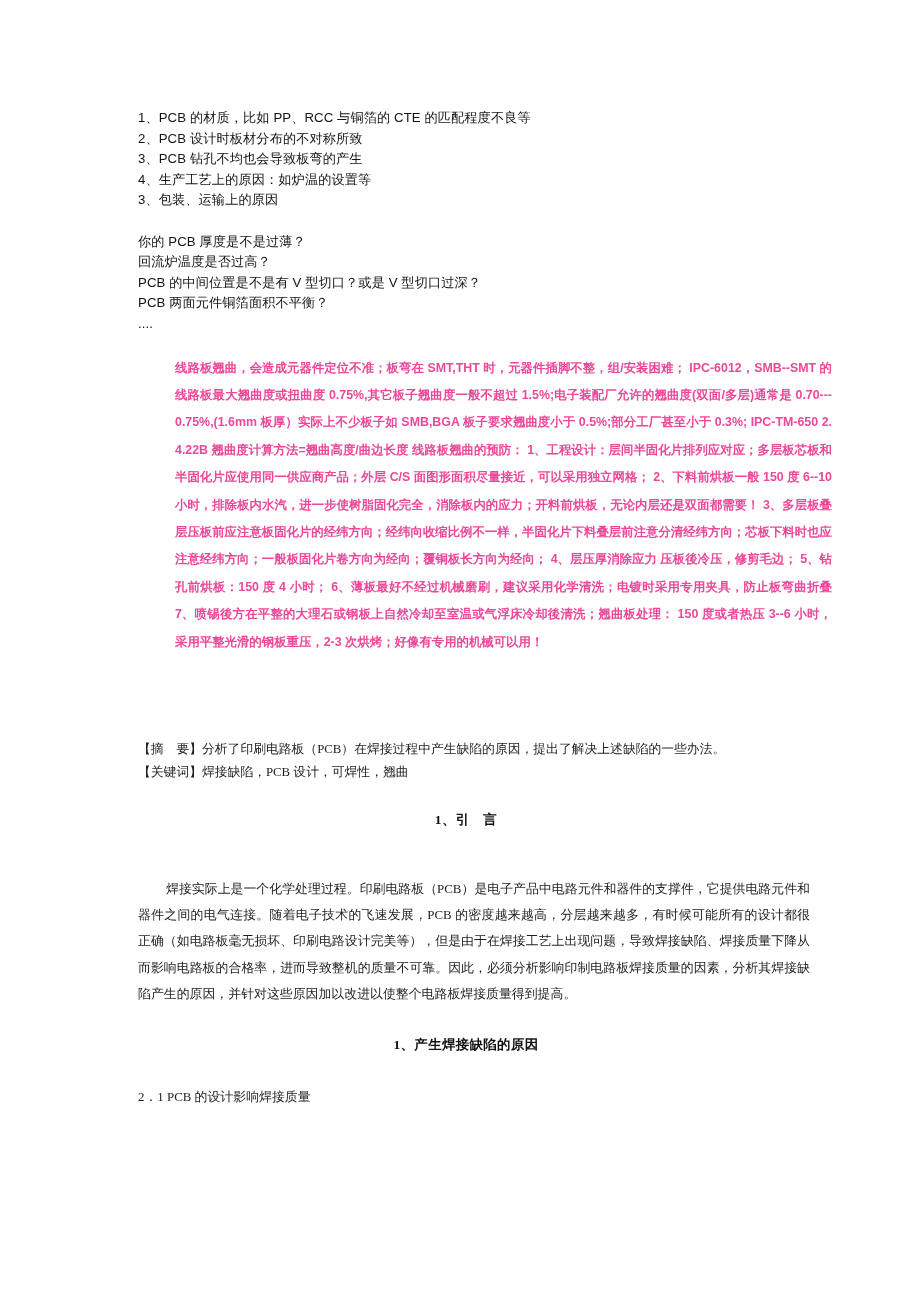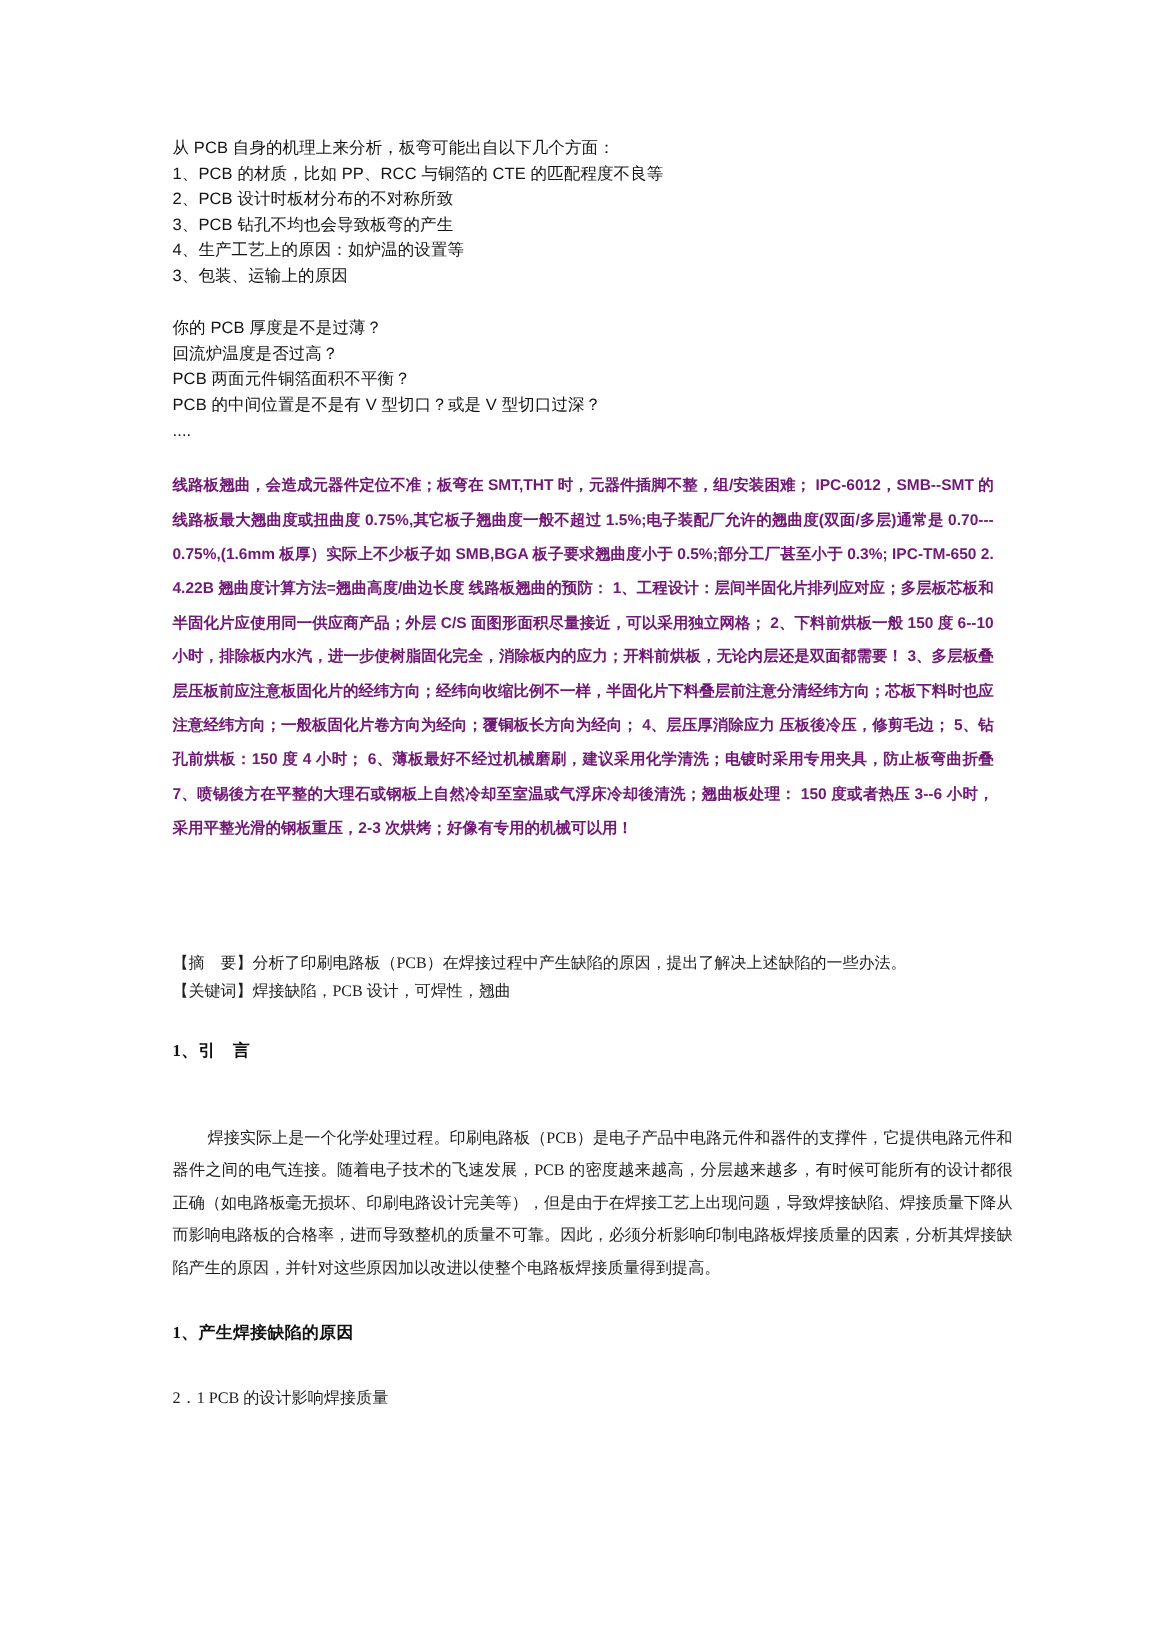--- a/index.html
+++ b/index.html
@@ -41,45 +41,47 @@
     height: 20.6px;
   }
   .spacer-sm { height: 20.6px; }
 
   
   .bold-para {
     font-family: "Liberation Sans", "DejaVu Sans", sans-serif;
     font-weight: bold;
     font-size: 12.4px;
     line-height: 27.4px;
-    color: #701a75;
+    color: #ec4899;
     text-align: justify;
     text-justify: inter-character;
     width: 657px;
     margin-top: 20px;
     word-break: break-all;
+    margin-left: 37px;
   }
 
   
   .serif-block {
     font-family: "Liberation Serif", "DejaVu Serif", serif;
     font-size: 12.8px;
     line-height: 23px;
     color: #1d1d1d;
     width: 672px;
   }
   .serif-line { white-space: nowrap; }
 
   .heading {
     font-family: "Liberation Serif", "DejaVu Serif", serif;
     font-weight: bold;
     font-size: 13.4px;
     line-height: 20px;
     color: #111111;
     letter-spacing: 0.4px;
+    text-align: center;
   }
 
   .body-para {
     font-family: "Liberation Serif", "DejaVu Serif", serif;
     font-size: 12.9px;
     line-height: 26.2px;
     color: #1d1d1d;
     text-align: justify;
     text-justify: inter-character;
     width: 672px;
@@ -101,31 +103,30 @@
   .gap-c  { height: 28px; }
   .gap-d  { height: 32px; }
 </style>
 </head>
 <body>
 
 <div class="page">
   <div class="content">
 
     <div class="sans-block">
-      <div class="line">从 PCB 自身的机理上来分析，板弯可能出自以下几个方面：</div>
       <div class="line">1、PCB 的材质，比如 PP、RCC 与铜箔的 CTE 的匹配程度不良等</div>
       <div class="line">2、PCB 设计时板材分布的不对称所致</div>
       <div class="line">3、PCB 钻孔不均也会导致板弯的产生</div>
       <div class="line">4、生产工艺上的原因：如炉温的设置等</div>
       <div class="line">3、包装、运输上的原因</div>
       <div class="spacer-sm"></div>
       <div class="line">你的 PCB 厚度是不是过薄？</div>
       <div class="line">回流炉温度是否过高？</div>
+      <div class="line">PCB 的中间位置是不是有 V 型切口？或是 V 型切口过深？</div>
       <div class="line">PCB 两面元件铜箔面积不平衡？</div>
-      <div class="line">PCB 的中间位置是不是有 V 型切口？或是 V 型切口过深？</div>
       <div class="line">....</div>
     </div>
 
     <div class="bold-para">线路板翘曲，会造成元器件定位不准；板弯在 SMT,THT 时，元器件插脚不整，组/安装困难； IPC-6012，SMB--SMT 的线路板最大翘曲度或扭曲度 0.75%,其它板子翘曲度一般不超过 1.5%;电子装配厂允许的翘曲度(双面/多层)通常是 0.70---0.75%,(1.6mm 板厚）实际上不少板子如 SMB,BGA 板子要求翘曲度小于 0.5%;部分工厂甚至小于 0.3%; IPC-TM-650 2.4.22B 翘曲度计算方法=翘曲高度/曲边长度 线路板翘曲的预防： 1、工程设计：层间半固化片排列应对应；多层板芯板和半固化片应使用同一供应商产品；外层 C/S 面图形面积尽量接近，可以采用独立网格； 2、下料前烘板一般 150 度 6--10 小时，排除板内水汽，进一步使树脂固化完全，消除板内的应力；开料前烘板，无论内层还是双面都需要！ 3、多层板叠层压板前应注意板固化片的经纬方向；经纬向收缩比例不一样，半固化片下料叠层前注意分清经纬方向；芯板下料时也应注意经纬方向；一般板固化片卷方向为经向；覆铜板长方向为经向； 4、层压厚消除应力 压板後冷压，修剪毛边； 5、钻孔前烘板：150 度 4 小时； 6、薄板最好不经过机械磨刷，建议采用化学清洗；电镀时采用专用夹具，防止板弯曲折叠 7、喷锡後方在平整的大理石或钢板上自然冷却至室温或气浮床冷却後清洗；翘曲板处理： 150 度或者热压 3--6 小时，采用平整光滑的钢板重压，2-3 次烘烤；好像有专用的机械可以用！</div>
 
     <div class="gap-abstract"></div>
 
     <div class="serif-block">
       <div class="serif-line">【摘　要】分析了印刷电路板（PCB）在焊接过程中产生缺陷的原因，提出了解决上述缺陷的一些办法。</div>
       <div class="serif-line">【关键词】焊接缺陷，PCB 设计，可焊性，翘曲</div>

